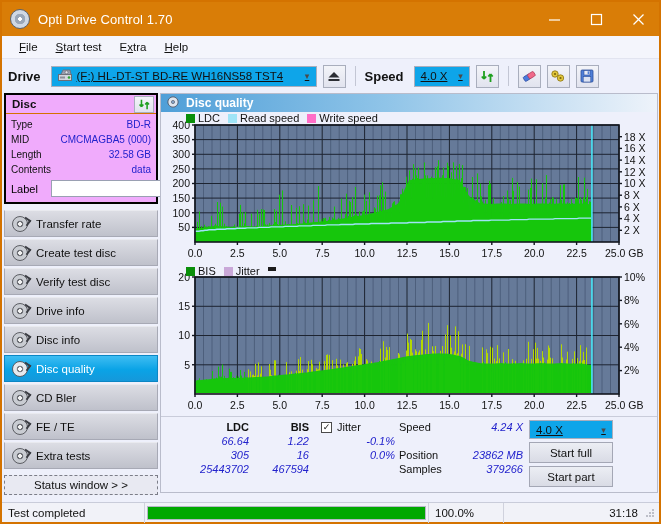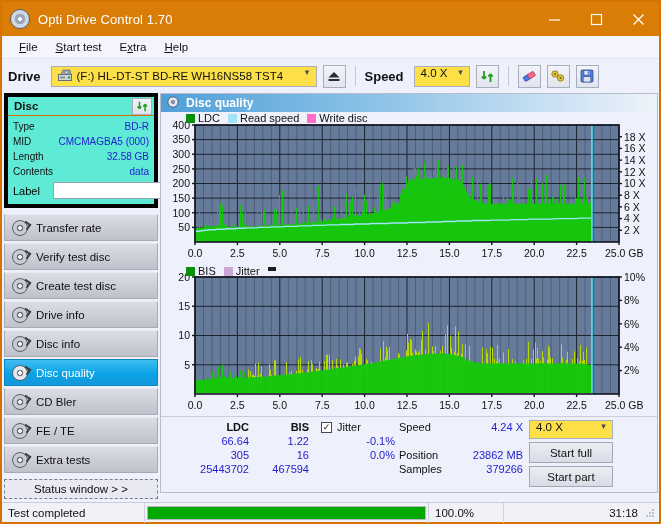--- a/index.html
+++ b/index.html
@@ -35,39 +35,39 @@
   }
   .menu-item{padding:2px 9px;font-size:11.5px;color:#111;}
   .menu-item u{text-decoration:underline;}
   
   .toolbar{
     height:34px;background:#eef0fb;display:flex;align-items:center;
     padding:0 6px;box-sizing:border-box;gap:6px;
   }
   .tb-label{font-weight:bold;font-size:13px;color:#111;margin-right:4px;}
   .combo{
-    height:21px;background:#fde047;border:1px solid #a9aebd;
-    display:flex;box-sizing:border-box;font-size:11.5px;color:#111;
+    height:21px;background:#0ea5e9;border:1px solid #a9aebd;
+    display:flex;align-items:center;box-sizing:border-box;font-size:11.5px;color:#111;text-decoration:underline;
   }
   .combo .val{padding:0 6px;white-space:nowrap;overflow:hidden;}
   .combo .arrow{margin-left:auto;width:17px;text-align:center;color:#4a4a4a;font-size:9px;}
   #drive-combo{width:266px;}
   #drive-combo .val{display:flex;align-items:center;gap:5px;}
   #speed-combo{width:56px;}
   .sq-btn{
     width:23px;height:23px;background:linear-gradient(#f3f4f9,#e1e3ee);
     border:1px solid #a9aebd;display:flex;align-items:center;justify-content:center;
     box-sizing:border-box;
   }
   .sep{width:1px;height:20px;background:#c3c6d4;margin:0 3px;}
   
   .body{display:flex;height:400px;padding:0 0 0 0;box-sizing:border-box;}
   .sidebar{width:158px;flex:none;padding:0 2px 0 2px;box-sizing:border-box;}
   
-  .disc-panel{border:4px solid #000000;background:#5eead4;box-sizing:border-box;}
+  .disc-panel{border:2px solid #000000;background:#f0abfc;box-sizing:border-box;}
   .disc-head{
     height:19px;display:flex;align-items:center;padding:0 2px 0 6px;
     border-bottom:1px solid #d47300;box-sizing:border-box;
   }
   .disc-head b{font-size:11.5px;color:#111;}
   .disc-head .sq-btn{margin-left:auto;width:20px;height:17px;}
   .disc-rows{padding:3px 5px 4px 5px;}
   .drow{display:flex;align-items:center;height:15px;font-size:10px;}
   .drow .k{color:#111;}
   .drow .v{margin-left:auto;color:#2222cc;}
@@ -127,21 +127,21 @@
   .lg{display:flex;align-items:center;gap:3px;margin-right:4px;}
   .sw{width:9px;height:9px;display:inline-block;}
   svg.plot{display:block;}
   
   .stats{
     display:flex;padding:3px 4px 2px 6px;font-size:11px;color:#111;
     border-top:1px solid #c9ccda;
   }
   .stat-col{display:flex;flex-direction:column;}
   .srow{height:14px;display:flex;align-items:center;}
-  .num{color:#2222cc;}
+  .num{color:#2222cc;font-style:italic;}
   .t-right{justify-content:flex-end;}
   .chk{
     width:11px;height:11px;border:1px solid #4a4a4a;background:#fff;
     display:inline-flex;align-items:center;justify-content:center;font-size:9px;color:#111;
     box-sizing:border-box;
   }
   .btn{
     height:21px;background:linear-gradient(#eceef4,#d9dbe5);border:1px solid #a4a7b5;
     display:flex;align-items:center;justify-content:center;font-size:11.5px;color:#111;
     box-sizing:border-box;
@@ -298,25 +298,25 @@
         </div>
       </div>
 
       <div class="nav">
         <div class="nav-btn">
           <span class="disc-glyph"></span>
           <span>Transfer rate</span>
         </div>
         <div class="nav-btn">
           <span class="disc-glyph"></span>
-          <span>Verify test disc</span>
+          <span>Create test disc</span>
         </div>
         <div class="nav-btn">
           <span class="disc-glyph"></span>
-          <span>Create test disc</span>
+          <span>Verify test disc</span>
         </div>
         <div class="nav-btn">
           <span class="disc-glyph"></span>
           <span>Drive info</span>
         </div>
         <div class="nav-btn">
           <span class="disc-glyph"></span>
           <span>Disc info</span>
         </div>
         <div class="nav-btn active">
@@ -356,21 +356,21 @@
           <span class="lg">
               <span class="sw" style="background:#0a8f0a"></span>
               <span>LDC</span>
             </span>
           <span class="lg">
               <span class="sw" style="background:#9fe4f7"></span>
               <span>Read speed</span>
             </span>
           <span class="lg">
               <span class="sw" style="background:#ff6ec7"></span>
-              <span>Write disc</span>
+              <span>Write speed</span>
             </span>
         </div>
         <svg class="plot" id="svg-ldc" width="496" height="152">
             <rect x="34" y="13" width="424" height="117" fill="#667a99"></rect>
             <line x1="34.0" y1="13" x2="34.0" y2="130" stroke="#1d2431" stroke-width="1"></line>
             <line x1="42.5" y1="13" x2="42.5" y2="130" stroke="#4d5f7c" stroke-width="1"></line>
             <line x1="51.0" y1="13" x2="51.0" y2="130" stroke="#4d5f7c" stroke-width="1"></line>
             <line x1="59.4" y1="13" x2="59.4" y2="130" stroke="#4d5f7c" stroke-width="1"></line>
             <line x1="67.9" y1="13" x2="67.9" y2="130" stroke="#4d5f7c" stroke-width="1"></line>
             <line x1="76.4" y1="13" x2="76.4" y2="130" stroke="#1d2431" stroke-width="1"></line>

